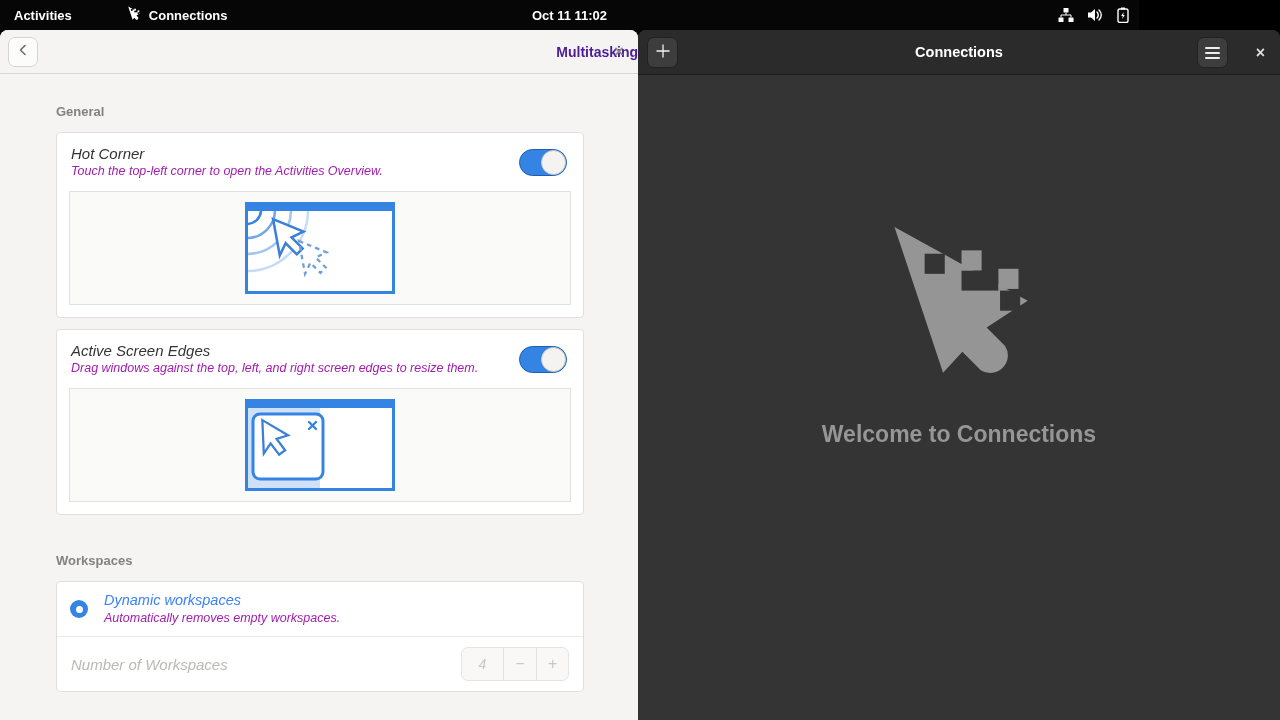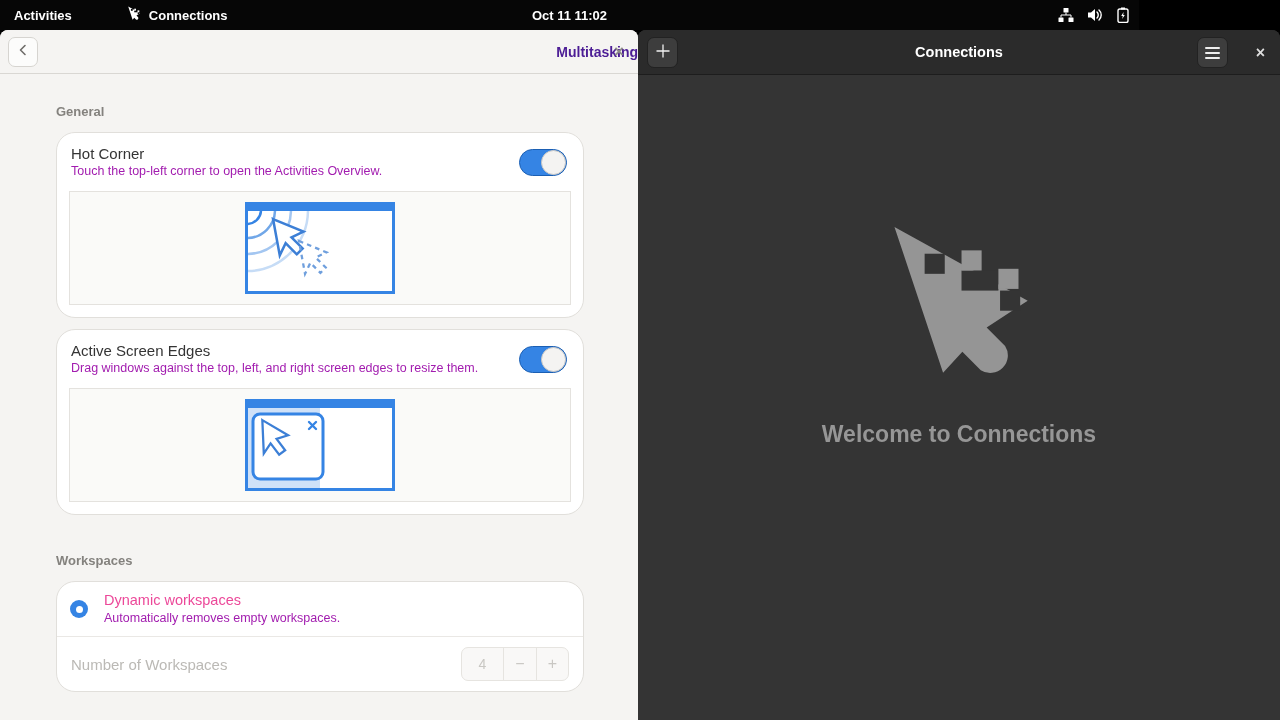--- a/index.html
+++ b/index.html
@@ -24,41 +24,41 @@
   .hb-light { position:relative; height:44px; background:#f5f4f2; border-bottom:1px solid #d9d7d3;
     display:flex; align-items:center; }
   .hb-back { position:absolute; left:8px; top:7px; width:30px; height:30px; border-radius:7px;
     background:#fcfcfb; border:1px solid #d6d4d0; display:flex; align-items:center; justify-content:center; }
   .hb-title-light { width:100%; text-align:right; font-size:14px; font-weight:700; color:#4c1d95; }
   .hb-close-light { position:absolute; right:14px; top:0; height:44px; display:flex; align-items:center;
     color:#8e8c89; font-size:17px; font-weight:700; }
 
   .settings-content { padding:30px 54px 0 56px; }
   .section-label { font-size:13px; font-weight:700; color:#84827e; margin-bottom:13px; }
-  .card { background:#fff; border:1px solid #e1dfdb; border-radius:19px; }
+  .card { background:#fff; border:1px solid #e1dfdb; border-radius:4px;font-style:italic; }
   .prefrow { display:flex; align-items:center; justify-content:space-between; padding:11px 16px 9px 14px; }
   .row-title { font-size:15px; color:#343434; line-height:19px; }
   .row-sub { font-size:12.5px; color:#a21caf; line-height:17px; }
   .toggle { width:48px; height:27px; border-radius:14px; background:#3584e4; border:1px solid #1b5fb3;
     position:relative; flex:none; }
   .toggle .knob { position:absolute; right:0px; top:0px; width:25px; height:25px; border-radius:50%;
     background:#f4f3f2; border:1px solid #c9c7c4; }
   .illus-wrap { margin:2px 12px 12px 12px; height:114px; background:#fafaf8; border:1px solid #e4e2de;
     display:flex; align-items:center; justify-content:center; }
 
   .gap { height:11px; }
   .ws-label { margin-top:38px; }
   .radio-row { display:flex; align-items:center; gap:16px; padding:9px 16px 9px 13px; }
   .radio-row + .radio-row, .numrow { border-top:1px solid #eae8e5; }
   .radio { width:18px; height:18px; border-radius:50%; flex:none; position:relative; }
   .radio.sel { background:#3584e4; }
   .radio.sel::after { content:""; position:absolute; left:5.5px; top:5.5px; width:7px; height:7px;
     border-radius:50%; background:#fff; }
   .radio.unsel { background:#fff; border:1.5px solid #bcbab6; }
-  .radio-title { font-size:14.5px; color:#ec4899; line-height:19px; }
+  .radio-title { font-size:14.5px; color:#3b82f6; line-height:19px; }
 
   .numrow { display:flex; align-items:center; justify-content:space-between; padding:10px 14px; }
   .numrow .dis-label { font-size:15px; color:#bbb9b5; }
   .spin { display:flex; height:34px; border:1px solid #e6e4e0; border-radius:7px; overflow:hidden;
     background:#f9f8f7; color:#c9c7c3; font-size:14px; }
   .spin > div { display:flex; align-items:center; justify-content:center; }
   .spin-val { width:42px; border-right:1px solid #e6e4e0; }
   .spin-btn { width:32px; font-size:16px; }
   .spin-btn + .spin-btn { border-left:1px solid #e6e4e0; }
 

